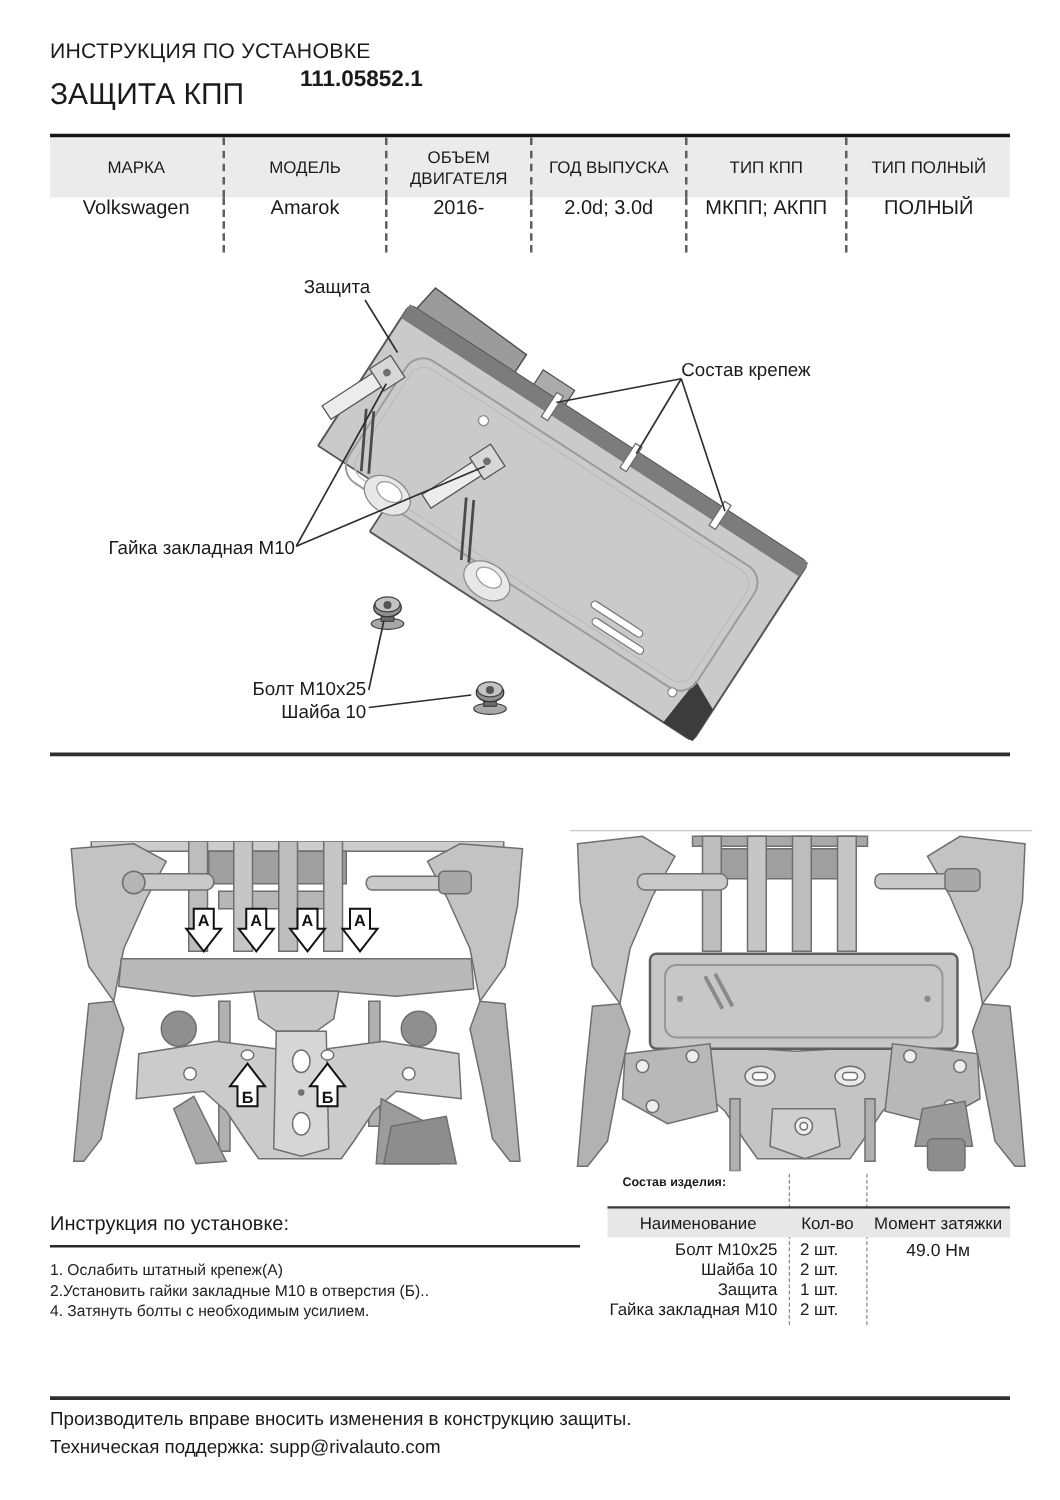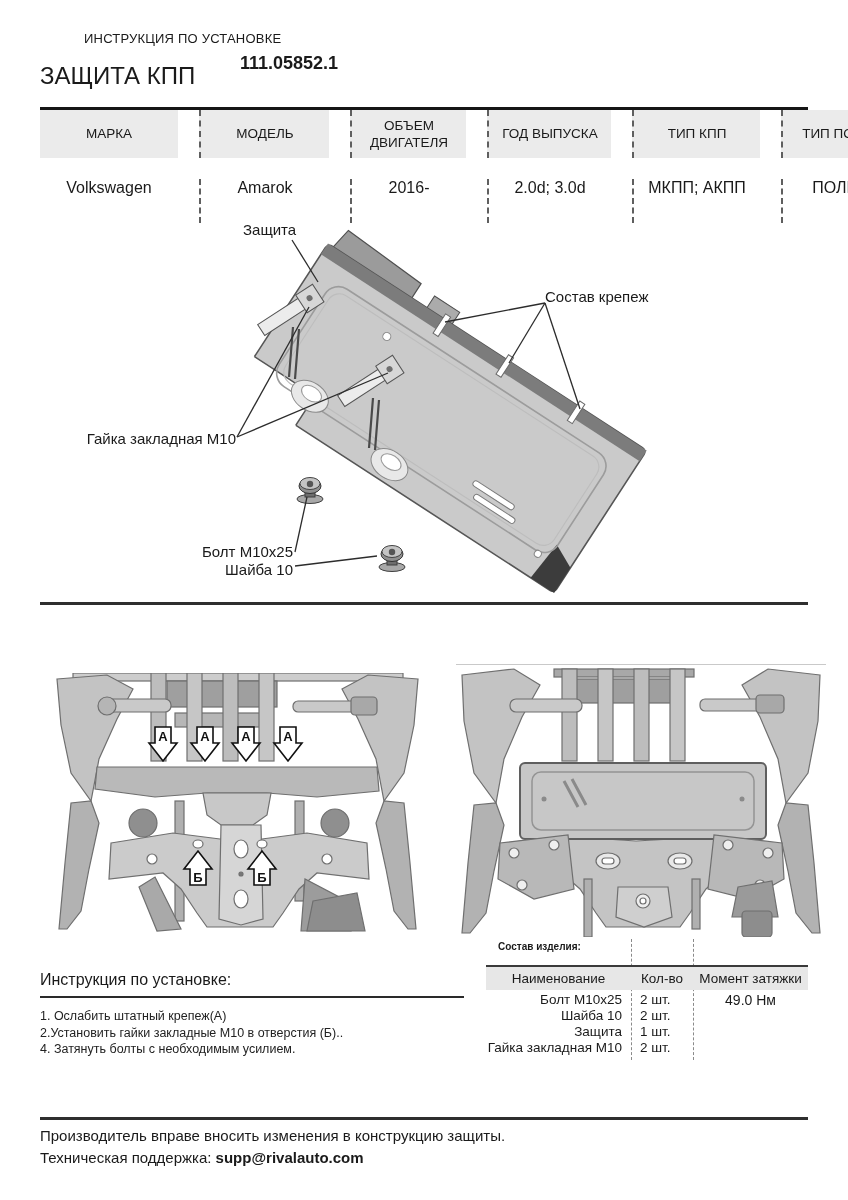--- a/index.html
+++ b/index.html
@@ -1,27 +1,27 @@
 <!DOCTYPE html>
 <html><head>
 <meta charset="utf-8">
 <style>
   html,body{margin:0;padding:0;background:#fff;}
   .page{position:relative;width:848px;height:1200px;background:#ffffff;overflow:hidden;
         font-family:"Liberation Sans",sans-serif;color:#1a1a1a;}
   .abs{position:absolute;}
 
   
-  .doc-type{left:40px;top:31px;font-size:13px;letter-spacing:0.2px;margin-left:44px;}
+  .doc-type{left:40px;top:31px;font-size:17px;letter-spacing:0.2px;}
   .product{left:40px;top:62px;font-size:24px;font-weight:normal;}
   .part-number{left:240px;top:53px;font-size:18px;font-weight:bold;}
 
   
   .spec{left:40px;top:107px;width:768px;border-top:3px solid #161616;
-        display:grid;grid-template-columns:138px 130px 116px 124px 128px 132px;gap:21px;}
+        display:grid;grid-template-columns:138px 130px 116px 124px 128px 132px;}
   .spec .cell{box-sizing:border-box;display:flex;justify-content:center;text-align:center;}
   .spec .th{background:#ebebeb;min-height:48px;align-items:center;font-size:13.5px;line-height:1.28;padding:4px 8px;}
   .spec .td{min-height:44px;align-items:flex-start;font-size:16px;}
   .spec .cb{border-left:2px dashed #5f5f5f;}
 
   
   .rule{background:#2f2f2f;}
 
   
   .dlabel{font-size:15px;white-space:nowrap;}
@@ -41,21 +41,21 @@
   .parts .head span{text-align:center;}
   .parts .rows{position:absolute;left:0;top:53px;width:322px;display:grid;
                grid-template-columns:145px 62px 115px;font-size:13.5px;line-height:16px;}
   .parts .pname{text-align:right;padding-right:9px;box-sizing:border-box;}
   .parts .pqty{padding-left:9px;box-sizing:border-box;}
   .parts .ptorque{text-align:center;font-size:14px;}
 
   
   .footer-notice{left:40px;top:1127px;font-size:15px;}
   .footer-support{left:40px;top:1149px;font-size:15px;}
-  .footer-support b{font-weight:bold;}
+  .footer-support b{font-weight:normal;}
 
   svg text{font-family:"Liberation Sans",sans-serif;}
 </style>
 </head>
 <body>
 
 <div class="page">
 
   <div class="abs doc-type">ИНСТРУКЦИЯ ПО УСТАНОВКЕ</div>
   <div class="abs product">ЗАЩИТА КПП</div>

